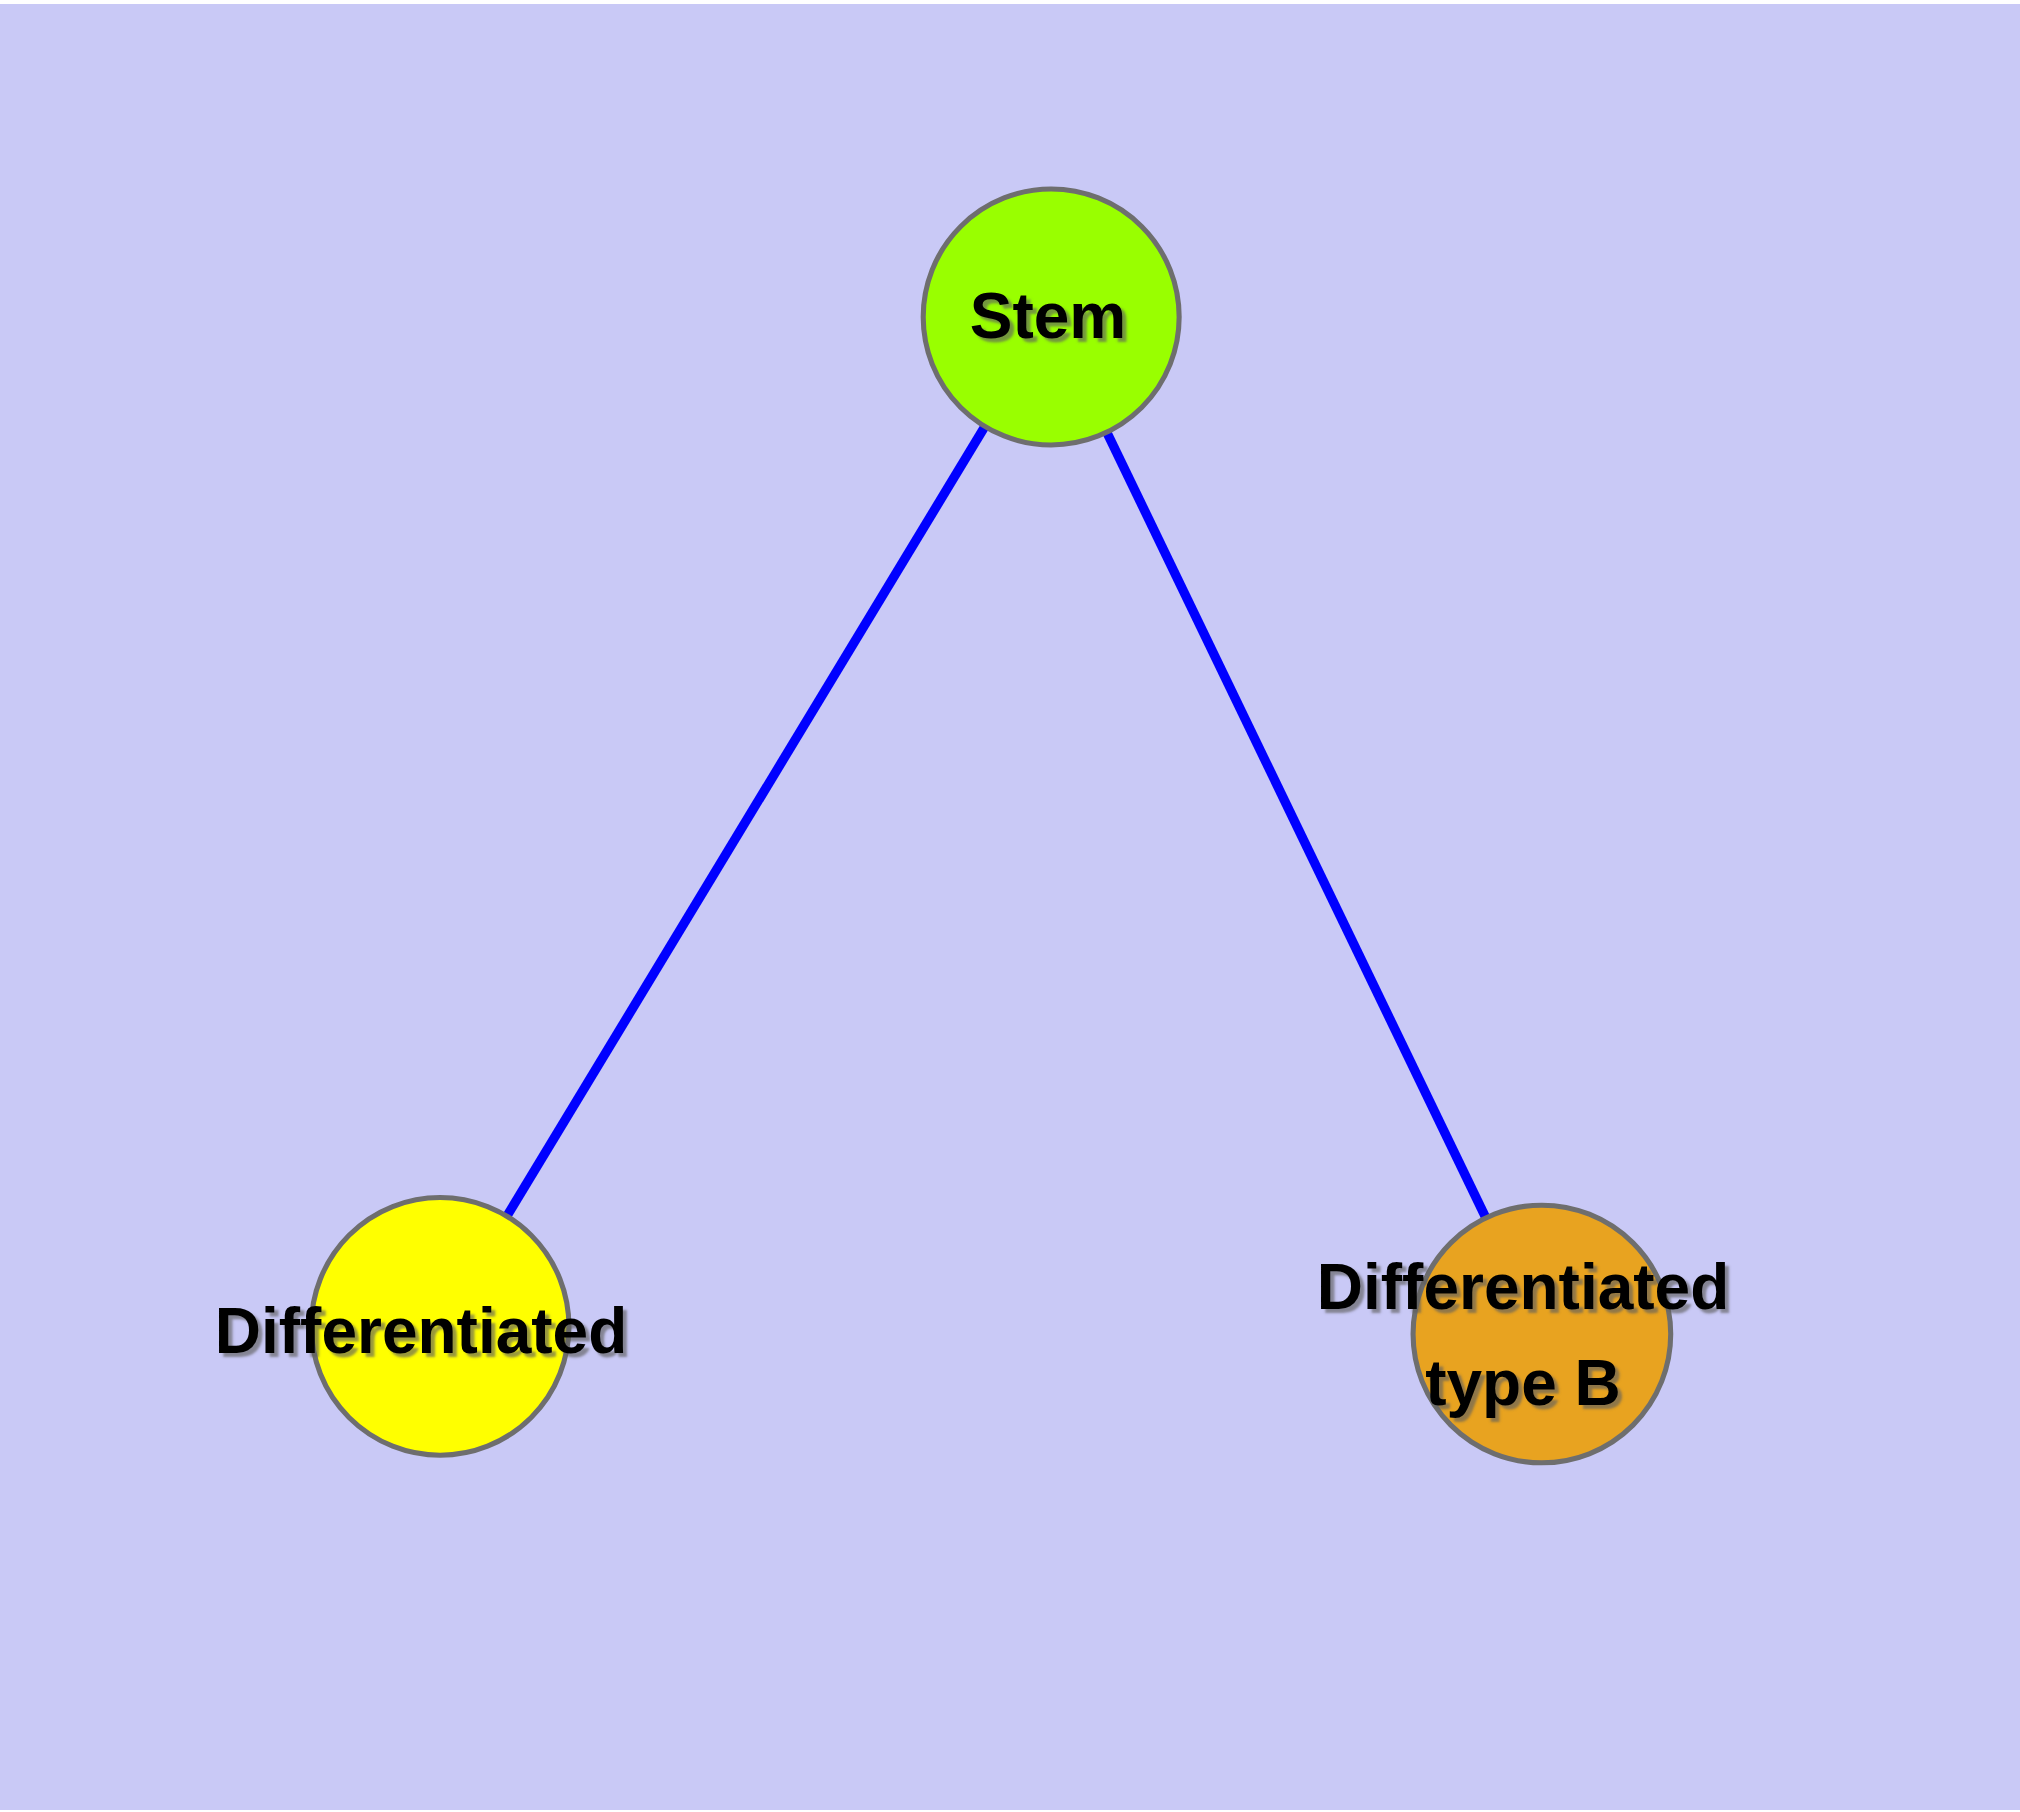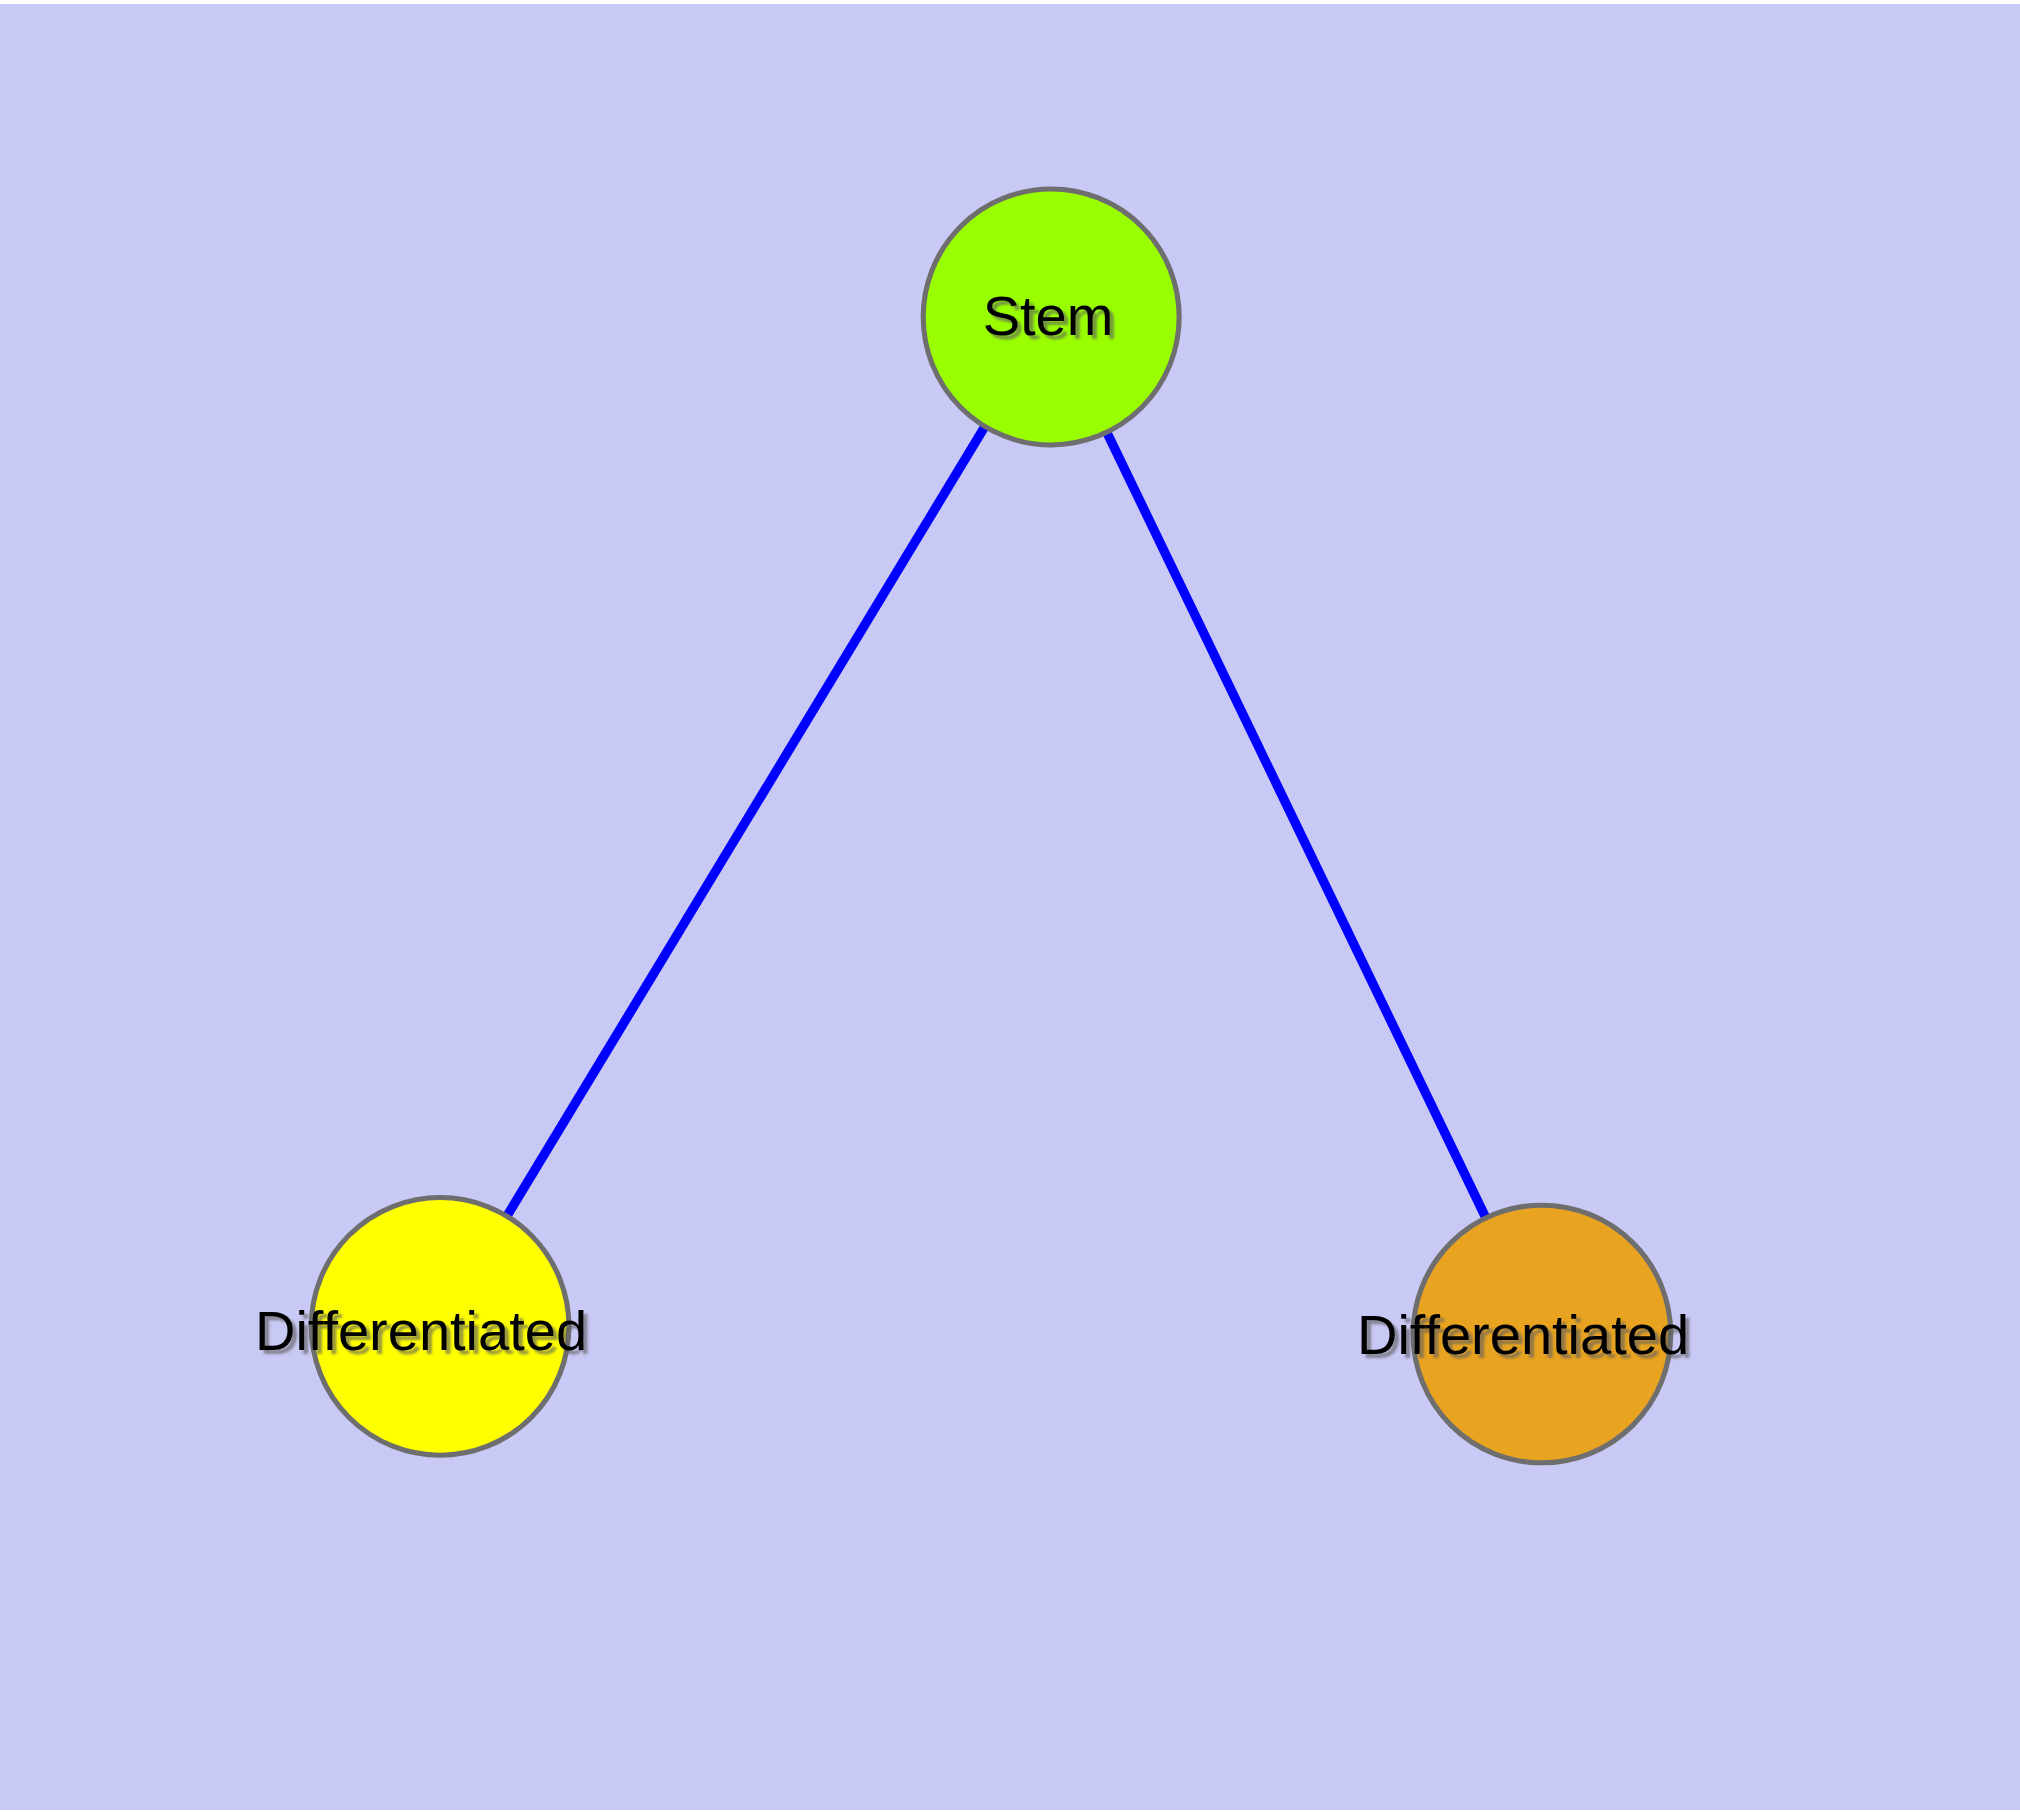--- a/index.html
+++ b/index.html
@@ -29,23 +29,23 @@
     left: 0;
     top: 0;
     width: 2021px;
     height: 1812px;
     display: block;
   }
   .node-label {
     position: absolute;
     transform: translate(-50%, -50%);
     text-align: center;
-    font-size: 56px;
+    font-size: 64px;
     line-height: 96px;
-    font-weight: normal;
+    font-weight: bold;
     white-space: nowrap;
     text-shadow: 4.2px 4.2px 2.5px rgba(95, 95, 95, 0.65);
     letter-spacing: 0;
   }
   .node-label div {
     white-space: nowrap;
   }
 </style>
 </head>
 <body>
@@ -67,16 +67,17 @@
   <div class="node-label" style="left: 1048px; top: 316px; color: rgb(0, 0, 0);">
     <div>Stem</div>
   </div>
 
   <div class="node-label" style="left: 421px; top: 1331px; color: rgb(0, 0, 0);">
     <div>Differentiated</div>
   </div>
 
   <div class="node-label" style="left: 1523px; top: 1335px; color: rgb(0, 0, 0);">
     <div>Differentiated</div>
+    <div>type B</div>
   </div>
 
 </div>
 
 
 </body></html>

